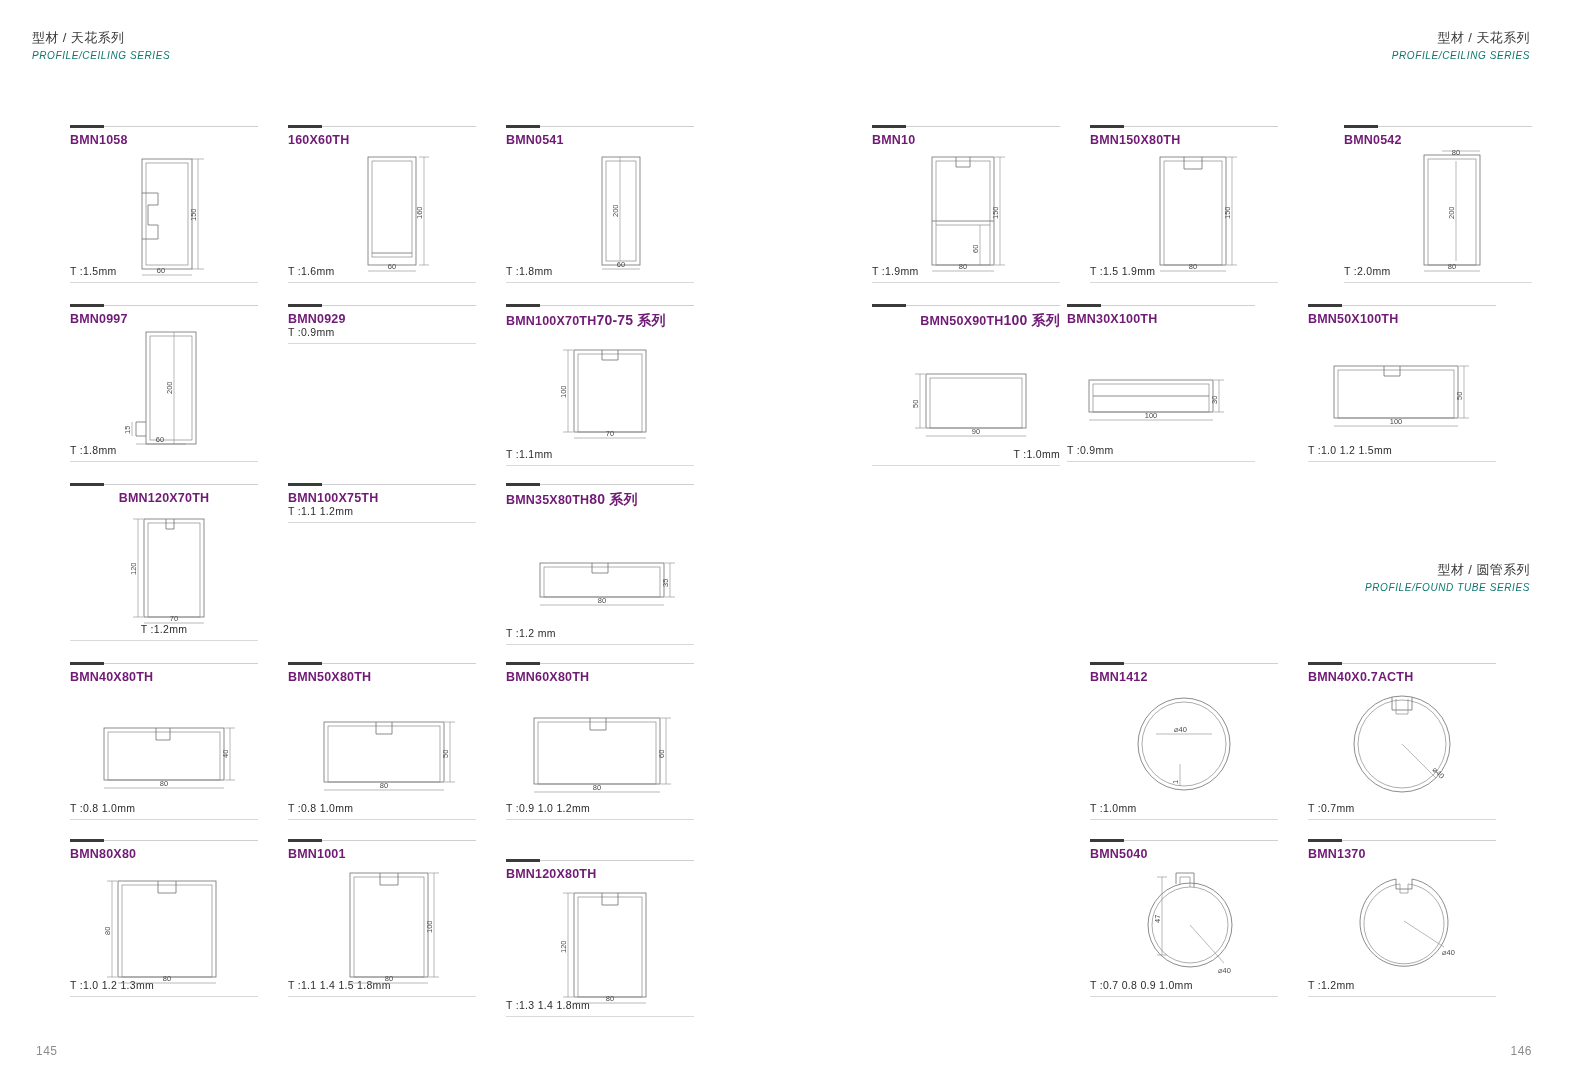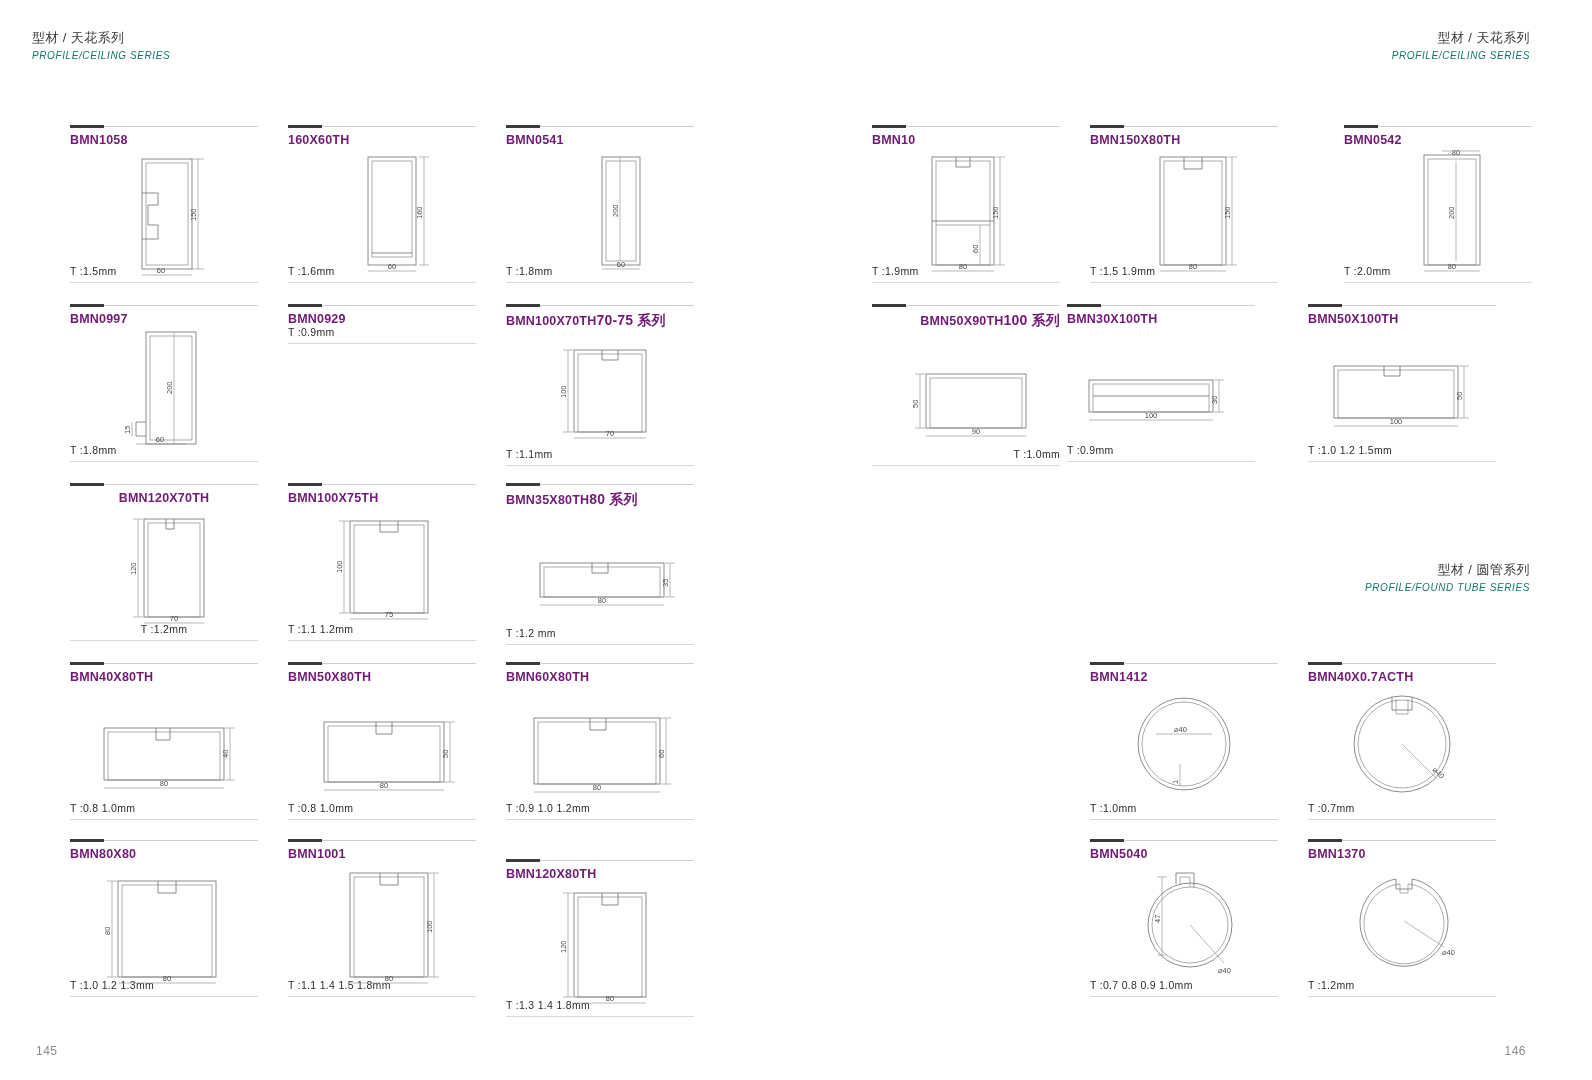--- a/index.html
+++ b/index.html
@@ -37,21 +37,21 @@
   .hdr-tube  { right: 62px; top: 560px; text-align: right; }
 
   .folio {
     position: absolute;
     bottom: 22px;
     font-size: 12px;
     color: #8d8d8d;
     letter-spacing: .5px;
   }
   .folio-left  { left: 36px; }
-  .folio-right { right: 66px; margin-left: 27px; }
+  .folio-right { right: 60px; margin-left: 27px; }
 
   
   .cell {
     position: absolute;
     width: 188px;
     box-sizing: border-box;
   }
   .cell .rule-top {
     height: 0;
     border-top: 1px solid #cfcfcf;
@@ -244,33 +244,20 @@
   <div class="cell" style="left:288px; top:305px;">
     <div class="rule-top"></div>
     <div class="title"><span>BMN0929</span></div>
     <div class="thick">T :0.9mm</div>
     <div class="rule-bot"></div>
   </div>
 
   <div class="cell" style="left:288px; top:484px;">
     <div class="rule-top"></div>
     <div class="title"><span>BMN100X75TH</span></div>
-    <div class="drawing">
-      <svg width="188" height="116" viewBox="0 0 188 116">
-        <rect class="ln" x="62" y="14" width="78" height="92"></rect>
-        <rect class="lnt" x="66" y="18" width="70" height="88"></rect>
-        <path class="ln" d="M92 14 L92 25 L110 25 L110 14"></path>
-        <line class="dim" x1="56" y1="14" x2="56" y2="106"></line>
-        <line class="dim" x1="51" y1="14" x2="61" y2="14"></line>
-        <line class="dim" x1="51" y1="106" x2="61" y2="106"></line>
-        <text class="dimtxt" transform="translate(54,66) rotate(-90)">100</text>
-        <line class="dim" x1="62" y1="112" x2="140" y2="112"></line>
-        <text class="dimtxt" x="101" y="110" text-anchor="middle">75</text>
-      </svg>
-    </div>
     <div class="thick">T :1.1  1.2mm</div>
     <div class="rule-bot"></div>
   </div>
 
   <div class="cell" style="left:288px; top:663px;">
     <div class="rule-top"></div>
     <div class="title"><span>BMN50X80TH</span></div>
     <div class="drawing">
       <svg width="188" height="116" viewBox="0 0 188 116">
         <rect class="ln" x="36" y="36" width="120" height="60"></rect>

